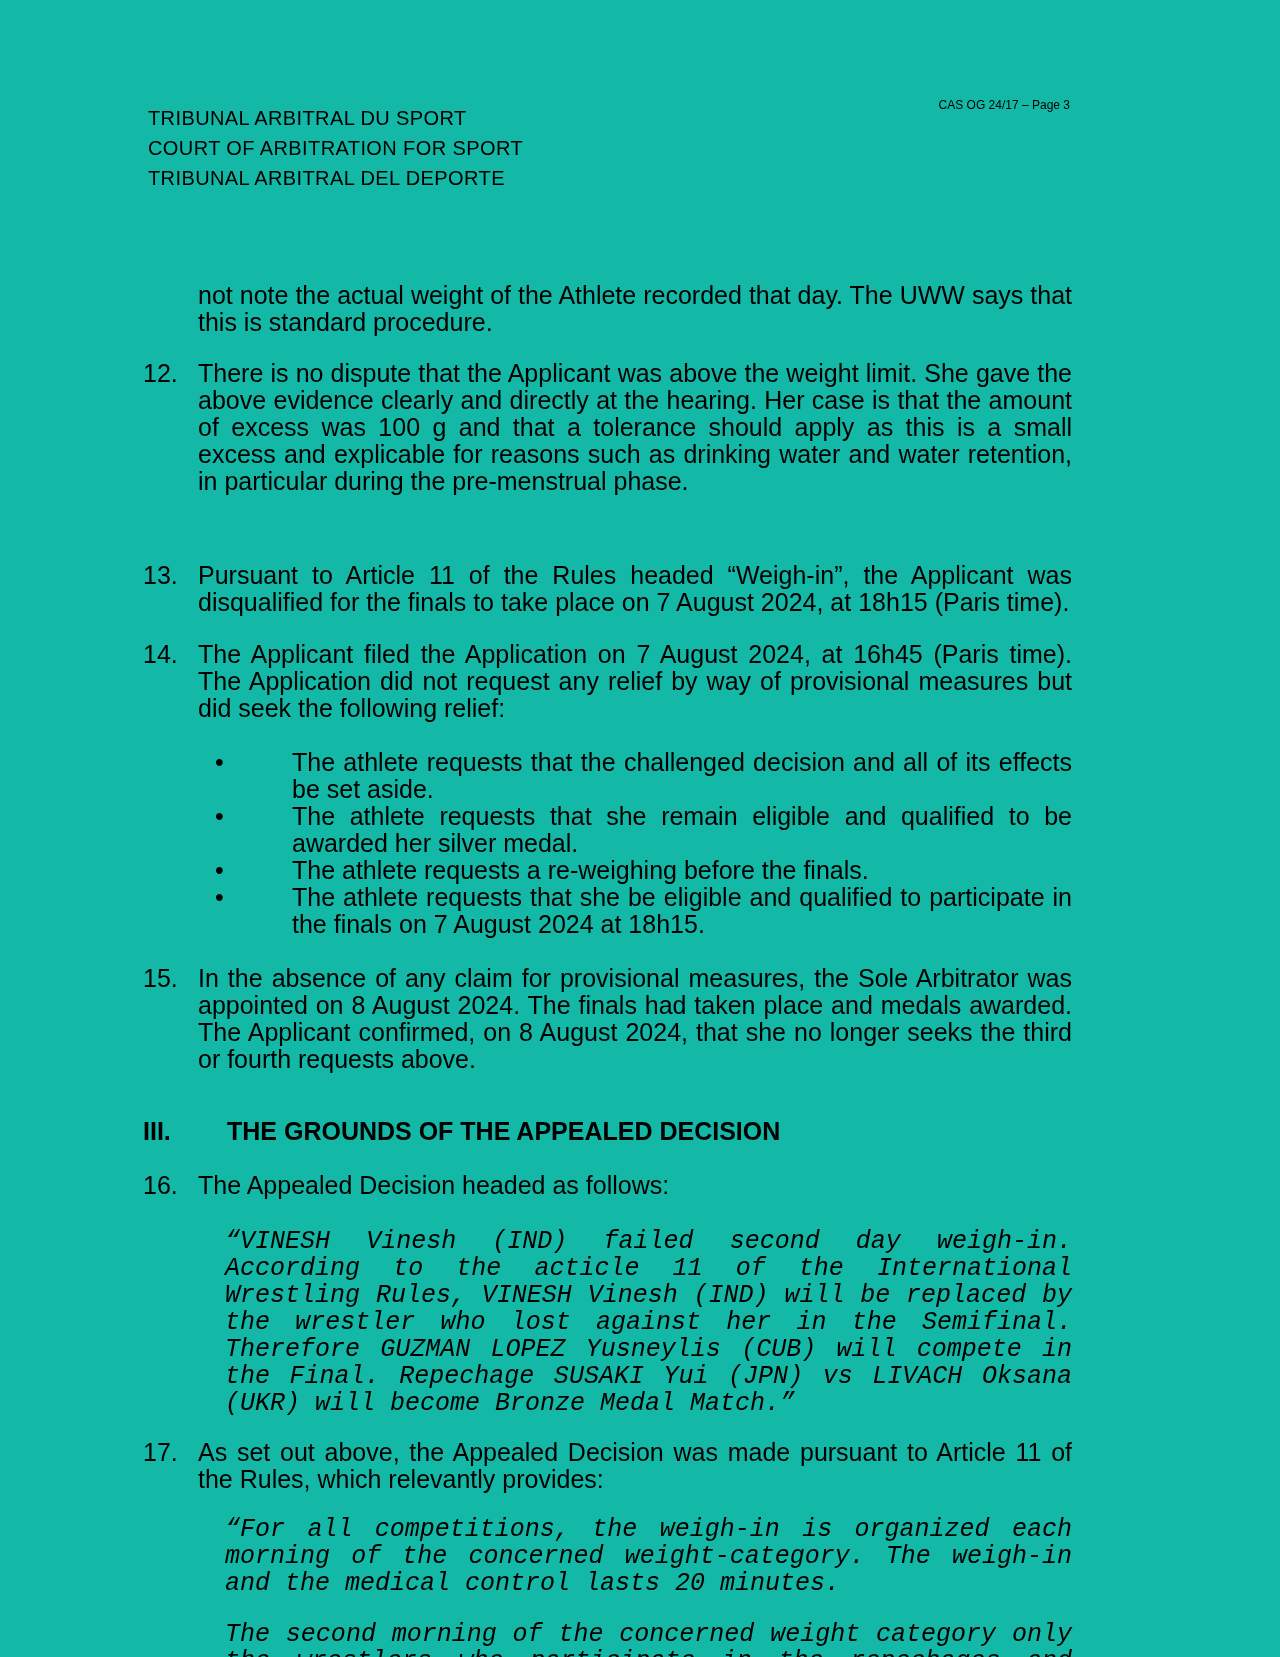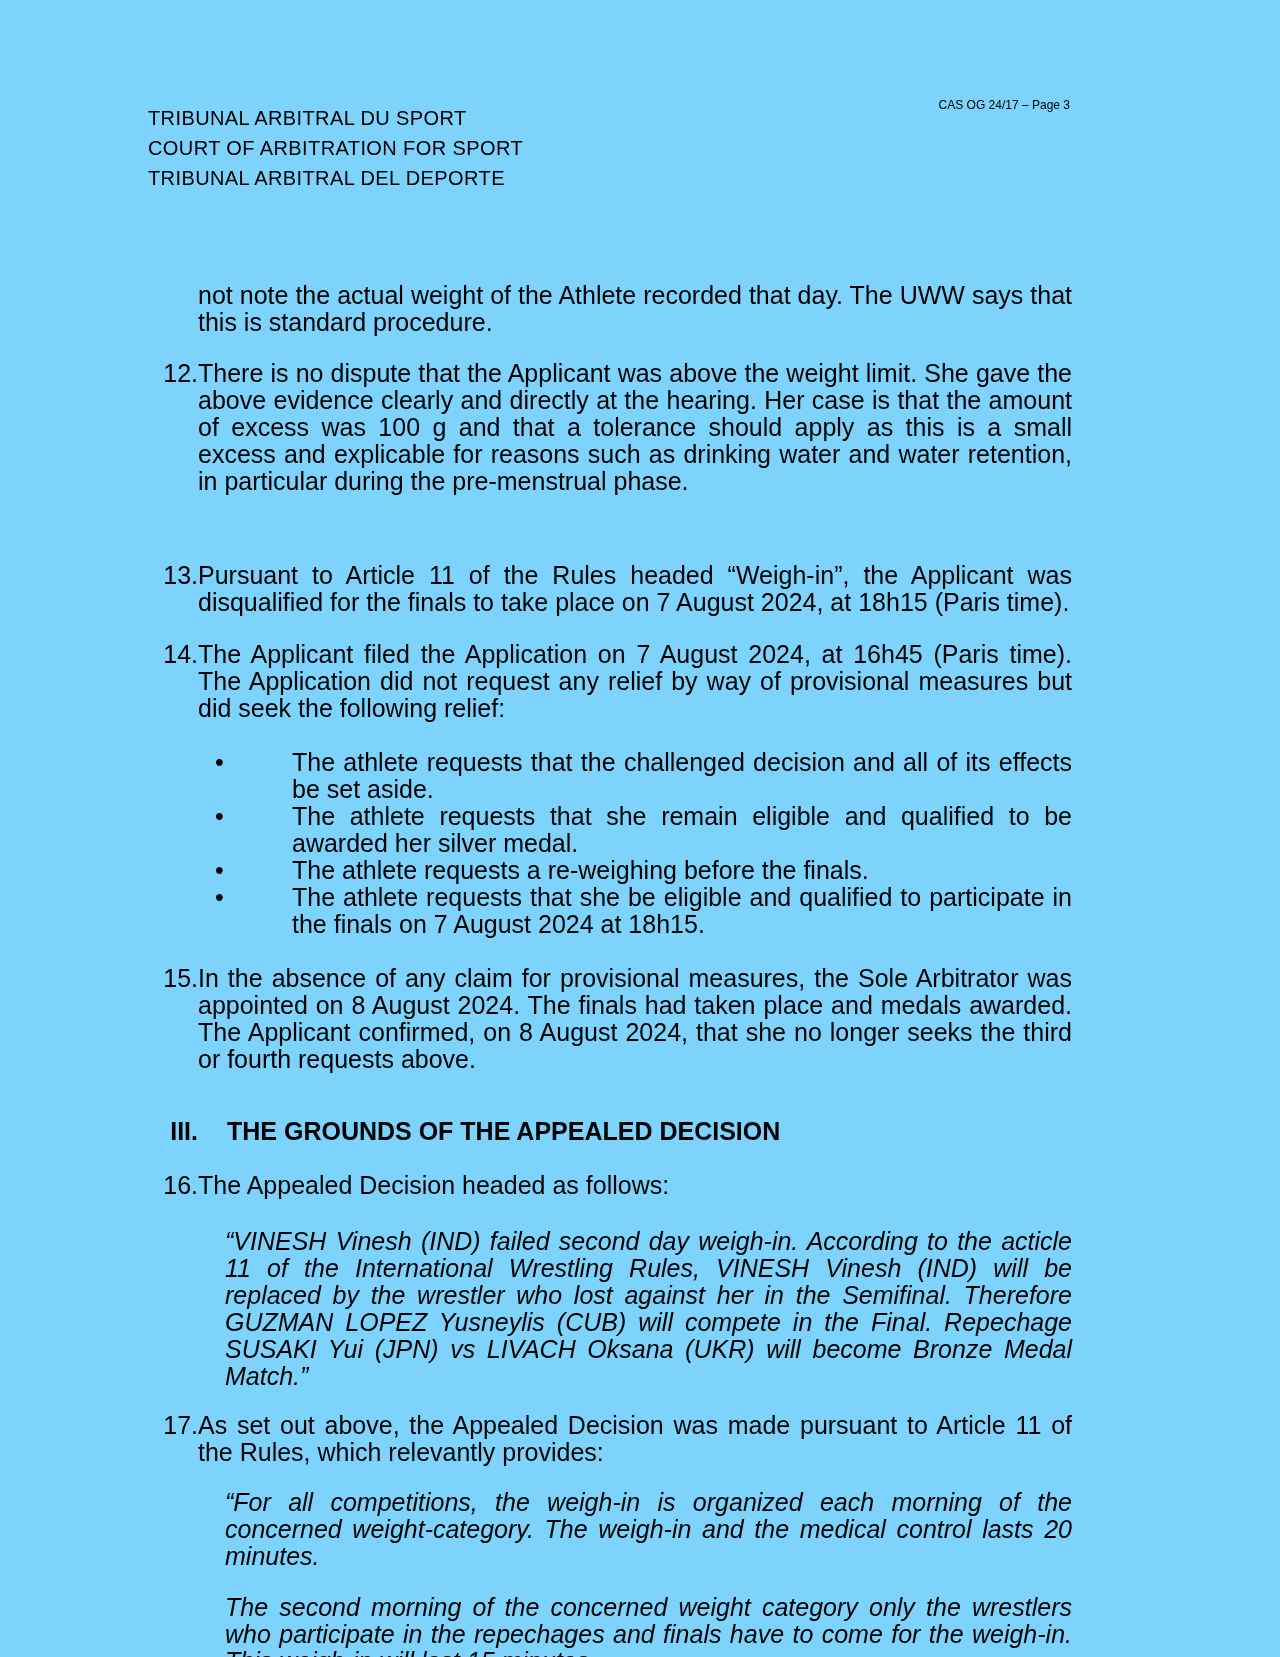--- a/index.html
+++ b/index.html
@@ -1,21 +1,21 @@
 <!DOCTYPE html>
 <html><head>
 <meta charset="utf-8">
 <style>
   * { margin: 0; padding: 0; box-sizing: border-box; }
   html, body { background: #ffffff; }
   .page {
     position: relative;
     width: 1280px;
     height: 1657px;
-    background: #7dd3fc;
+    background: #14b8a6;
     color: #000000;
     font-family: "Liberation Sans", "DejaVu Sans", sans-serif;
     overflow: hidden;
   }
   .header {
     display: flex;
     justify-content: space-between;
     align-items: flex-start;
     padding: 103px 210px 0 148px;
   }
@@ -36,21 +36,21 @@
     margin: 89px 208px 0 143px;
     font-size: 25px;
     line-height: 27px;
     text-align: justify;
   }
   .continuation {
     margin-left: 55px;
     margin-bottom: 24px;
   }
   .para { display: flex; }
-  .para-num { flex: 0 0 55px; text-align: right; }
+  .para-num { flex: 0 0 55px; text-align: left; }
   .para-text { flex: 1; text-align: justify; }
   .mb-22 { margin-bottom: 22px; }
   .mb-23 { margin-bottom: 23px; }
   .mb-24 { margin-bottom: 24px; }
   .mb-25 { margin-bottom: 25px; margin-top: 45px; }
   .mb-27 { margin-bottom: 27px; }
   .mb-29 { margin-bottom: 29px; }
   .mb-45 { margin-bottom: 45px; }
   .bullets {
     margin-left: 72px;
@@ -59,20 +59,21 @@
   }
   .bullet-item { display: flex; gap: 44px; }
   .bullet-marker { flex: 0 0 33px; }
   .bullet-marker::before { content: "\2022"; }
   .bullet-text { flex: 1; text-align: justify; }
   .section-heading { display: flex; font-weight: bold; gap: 29px; }
   .quote {
     margin-left: 82px;
     font-style: italic;
     text-align: justify;
+    font-family: Liberation Mono, monospace;
   }
 </style>
 </head>
 <body>
 
 <div class="page">
 
   <div class="header">
     <div class="org-block">
       <div>TRIBUNAL ARBITRAL DU SPORT</div>

